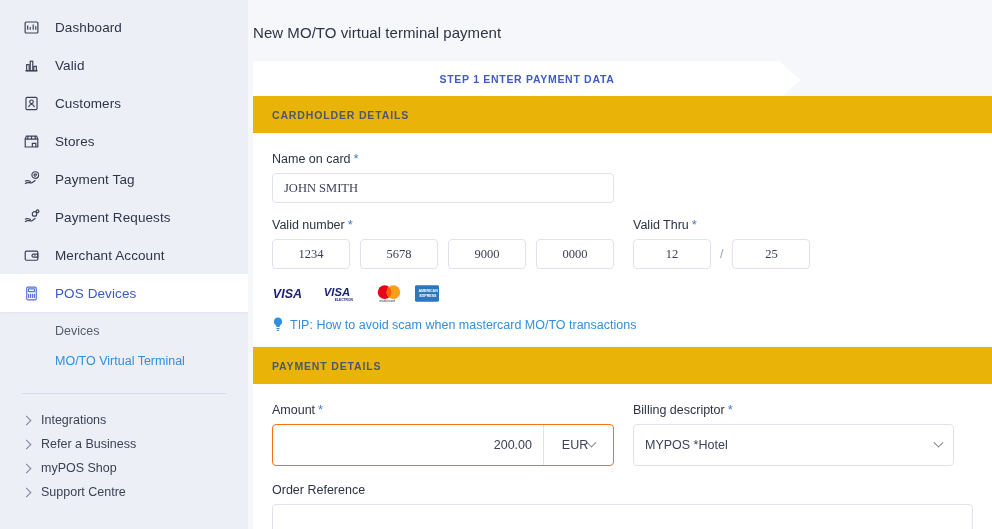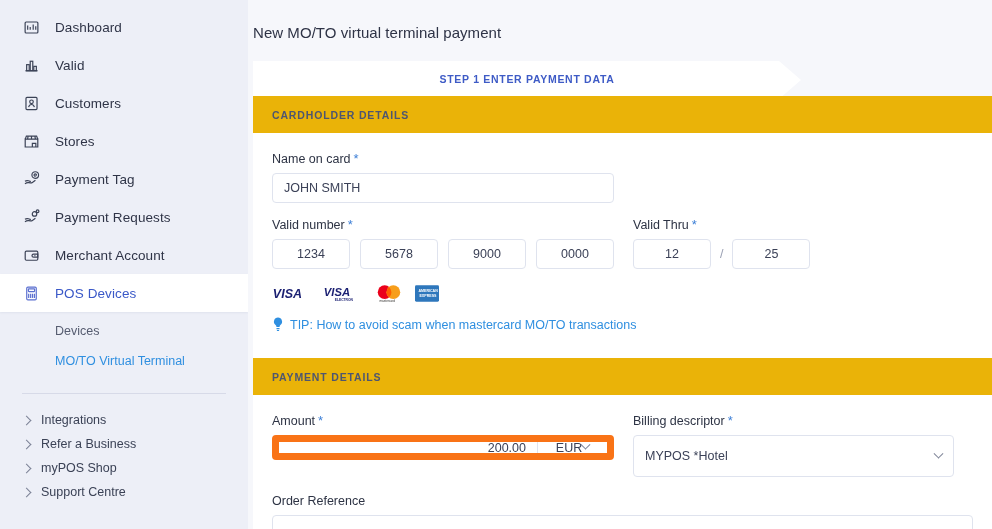--- a/index.html
+++ b/index.html
@@ -160,21 +160,21 @@
     align-items: center;
     padding-left: 19px;
   }
   .section-head .sh-label {
     font-size: 10.5px;
     font-weight: 700;
     letter-spacing: .85px;
     color: #4e5670;
   }
 
-  .section-body { padding: 18px 19px 11px 19px; background: #fff; }
+  .section-body { padding: 18px 19px 0 19px; background: #fff; }
 
   .field-label {
     font-size: 12.5px;
     color: #2d3344;
     margin-bottom: 7px;
     display: flex;
     align-items: baseline;
     gap: 3px;
   }
   .req { color: #3d7fd6; font-size: 13px; }
@@ -182,21 +182,21 @@
   .input {
     height: 30px;
     border: 1px solid #dfe3ee;
     border-radius: 4px;
     background: #fff;
     font-size: 12.5px;
     color: #3b4157;
     padding: 0 11px;
     display: flex;
     align-items: center;
-    font-family: Liberation Sans, sans-serif;
+    font-family: Liberation Serif, serif;
     outline: none;
   }
   .input.big { width: 342px; }
 
   .row { display: flex; }
   .col-left { width: 361px; }
   .col-right { flex: 1 1 auto; }
 
   .card-row { display: flex; align-items: flex-end; gap: 0; }
   .card-seg {
@@ -221,22 +221,22 @@
   }
   .tip .tip-text {
     font-size: 12.5px;
     color: #2f8fe0;
   }
   .bulb { width: 12px; height: 15px; flex: 0 0 12px; color: #2f8fe0; }
 
   .amount-wrap {
     display: flex;
     width: 342px;
-    height: 25px;
-    border: 7px solid #f97316;
+    height: 42px;
+    border: 1px solid #f97316;
     border-radius: 4px;
     overflow: hidden;
     background: #fff;
   }
   .amount-input {
     flex: 1 1 auto;
     border: 0;
     text-align: right;
     padding: 0 11px;
     font-size: 12.5px;

